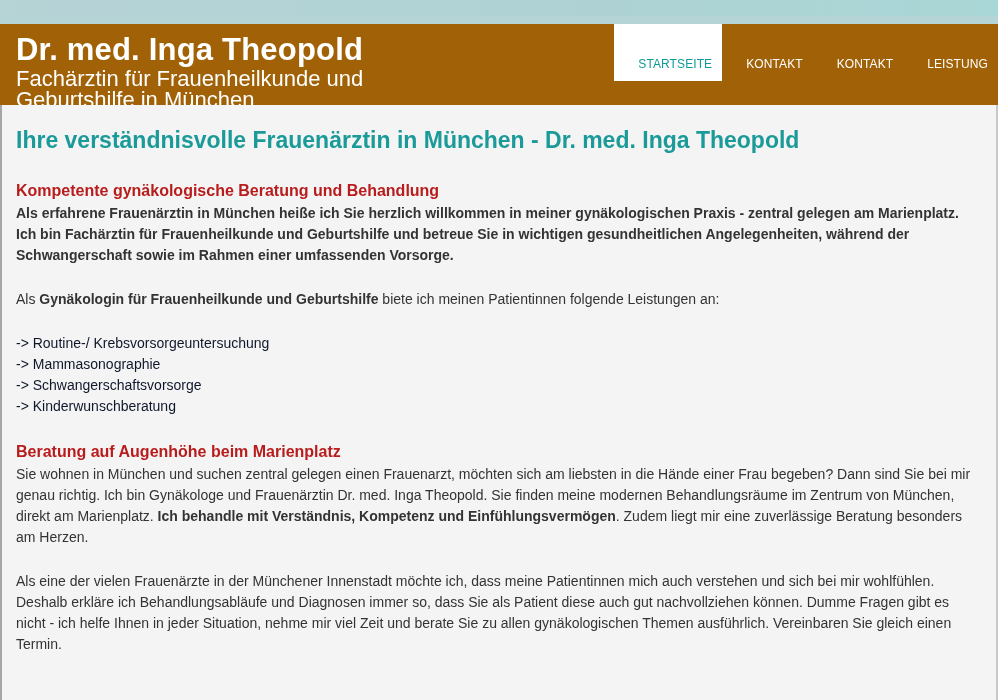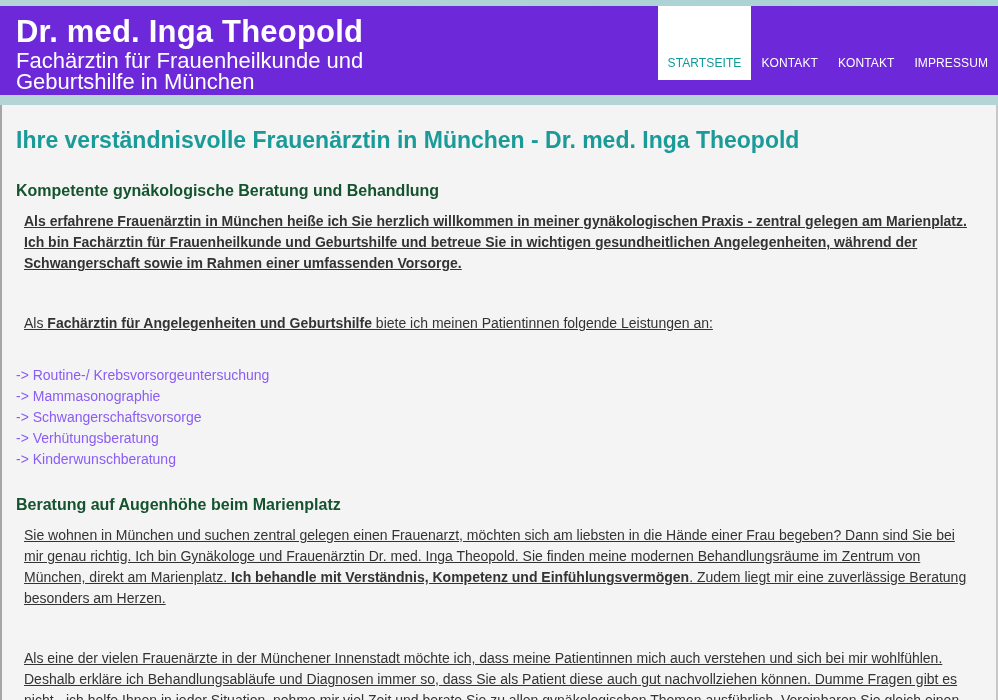--- a/index.html
+++ b/index.html
@@ -7,98 +7,97 @@
   body {
     background: #b4d4d6;
     font-family: "Liberation Sans", sans-serif;
     position: relative;
   }
   .top-strip {
     position: absolute; left: 0; top: 0; width: 998px; height: 16px;
     background: linear-gradient(to right, #b6d3d6, #aed2d4 60%, #a9d6d6);
   }
   .header {
-    position: absolute; left: 0; top: 6px; width: 998px; height: 89px;
-    background: #6d28d9;
+    position: absolute; left: 0; top: 24px; width: 998px; height: 89px;
+    background: #a16207;
   }
   .site-title {
     position: absolute; left: 16px; top: 8px;
     color: #ffffff; font-size: 31px; font-weight: bold; letter-spacing: 0.2px;
     white-space: nowrap;
   }
   .site-subtitle {
     position: absolute; left: 16px; top: 44px; width: 450px;
     color: #ffffff; font-size: 22px; line-height: 21px;
   }
   .nav {
     position: absolute; right: 0; top: 0; height: 74px; display: flex;
   }
   .nav-item {
-    height: 74px; display: flex; align-items: flex-end; padding: 0 10px 10px 10px;
+    height: 57px; display: flex; align-items: flex-end; padding: 0 10px 10px 24px;
     color: #ffffff; font-size: 12px; text-decoration: none; cursor: pointer;
     letter-spacing: 0.1px;
   }
   .nav-item.active { background: #ffffff; color: #0f9a98; }
   .content {
     position: absolute; left: 0; top: 105px; width: 998px; height: 600px;
     background: #f4f4f4;
     border-left: 2px solid #a6a6a6; border-right: 2px solid #c8c8c8;
     padding: 20px 14px 0 14px;
     color: #333333; font-size: 14px; line-height: 21px;
   }
   h1 {
     color: #1a9a98; font-size: 23px; font-weight: bold; line-height: 30px;
     margin-bottom: 24px;
   }
   h2 {
-    color: #14532d; font-size: 16px; font-weight: bold; line-height: 24px;
+    color: #b91c1c; font-size: 16px; font-weight: bold; line-height: 24px;
   }
-  p { margin: 8px; text-decoration: underline; }
+  p { margin: 0; }
   .bold { font-weight: bold; }
   .gap { height: 23px; }
   .gap-sm { height: 23px; }
   ul.services { list-style: none; }
   ul.services li a {
-    color: #8b5cf6; text-decoration: none; cursor: pointer;
+    color: #0f172a; text-decoration: none; cursor: pointer;
   }
 </style>
 </head>
 <body>
 
 <div class="top-strip"></div>
 
 <header class="header">
   <div class="site-title">Dr. med. Inga Theopold</div>
   <div class="site-subtitle">Fachärztin für Frauenheilkunde und Geburtshilfe in München</div>
 
   <nav class="nav">
     <a class="nav-item active">STARTSEITE</a>
     <a class="nav-item">KONTAKT</a>
     <a class="nav-item">KONTAKT</a>
-    <a class="nav-item">IMPRESSUM</a>
+    <a class="nav-item">LEISTUNG</a>
   </nav>
 </header>
 
 <main class="content">
   <h1>Ihre verständnisvolle Frauenärztin in München - Dr. med. Inga Theopold</h1>
 
   <h2>Kompetente gynäkologische Beratung und Behandlung</h2>
   <p class="bold">Als erfahrene Frauenärztin in München heiße ich Sie herzlich willkommen in meiner gynäkologischen Praxis - zentral gelegen am Marienplatz. Ich bin Fachärztin für Frauenheilkunde und Geburtshilfe und betreue Sie in wichtigen gesundheitlichen Angelegenheiten, während der Schwangerschaft sowie im Rahmen einer umfassenden Vorsorge.</p>
 
   <div class="gap"></div>
 
-  <p><span>Als </span><span class="bold">Fachärztin für Angelegenheiten und Geburtshilfe</span><span> biete ich meinen Patientinnen folgende Leistungen an:</span></p>
+  <p><span>Als </span><span class="bold">Gynäkologin für Frauenheilkunde und Geburtshilfe</span><span> biete ich meinen Patientinnen folgende Leistungen an:</span></p>
 
   <div class="gap-sm"></div>
 
   <ul class="services">
     <li><a>-&gt; Routine-/ Krebsvorsorgeuntersuchung</a></li>
     <li><a>-&gt; Mammasonographie</a></li>
     <li><a>-&gt; Schwangerschaftsvorsorge</a></li>
-    <li><a>-&gt; Verhütungsberatung</a></li>
     <li><a>-&gt; Kinderwunschberatung</a></li>
   </ul>
 
   <div class="gap-sm"></div>
 
   <h2>Beratung auf Augenhöhe beim Marienplatz</h2>
   <p><span>Sie wohnen in München und suchen zentral gelegen einen Frauenarzt, möchten sich am liebsten in die Hände einer Frau begeben? Dann sind Sie bei mir genau richtig. Ich bin Gynäkologe und Frauenärztin Dr. med. Inga Theopold. Sie finden meine modernen Behandlungsräume im Zentrum von München, direkt am Marienplatz. </span><span class="bold">Ich behandle mit Verständnis, Kompetenz und Einfühlungsvermögen</span><span>. Zudem liegt mir eine zuverlässige Beratung besonders am Herzen.</span></p>
 
   <div class="gap-sm"></div>
 

